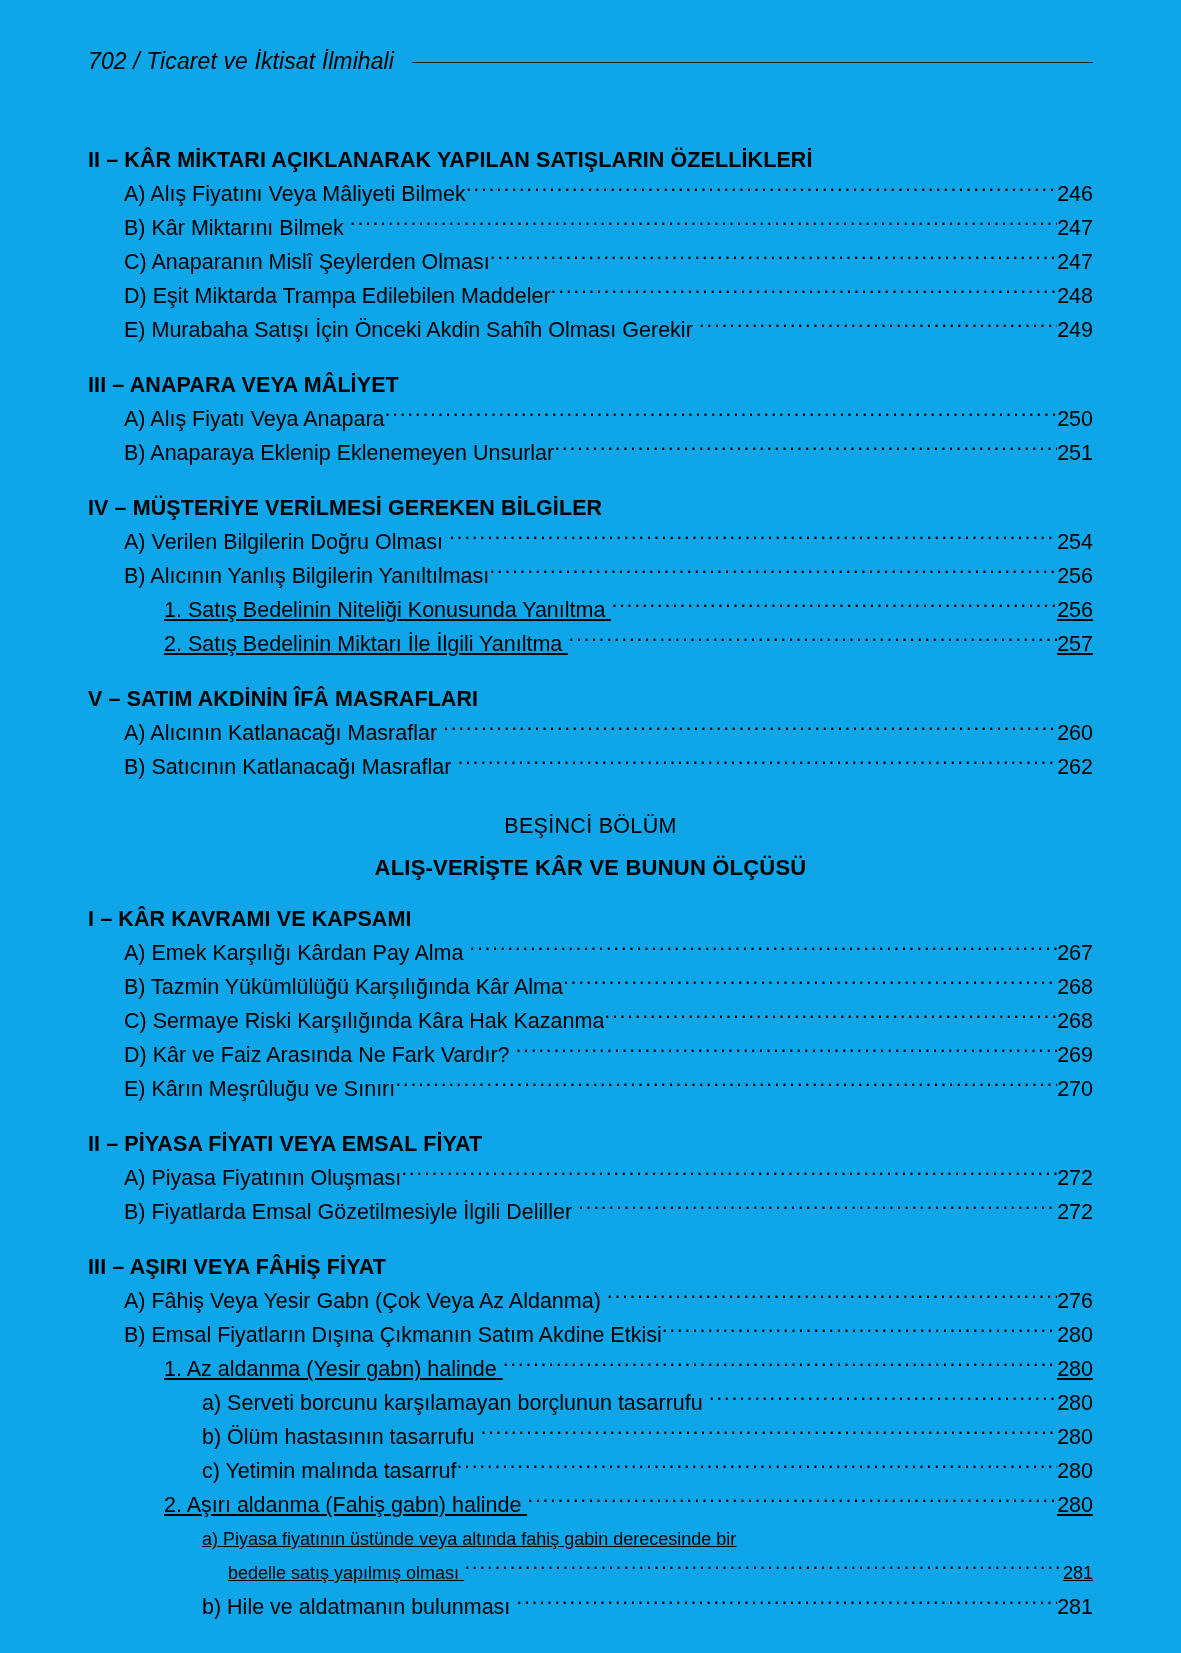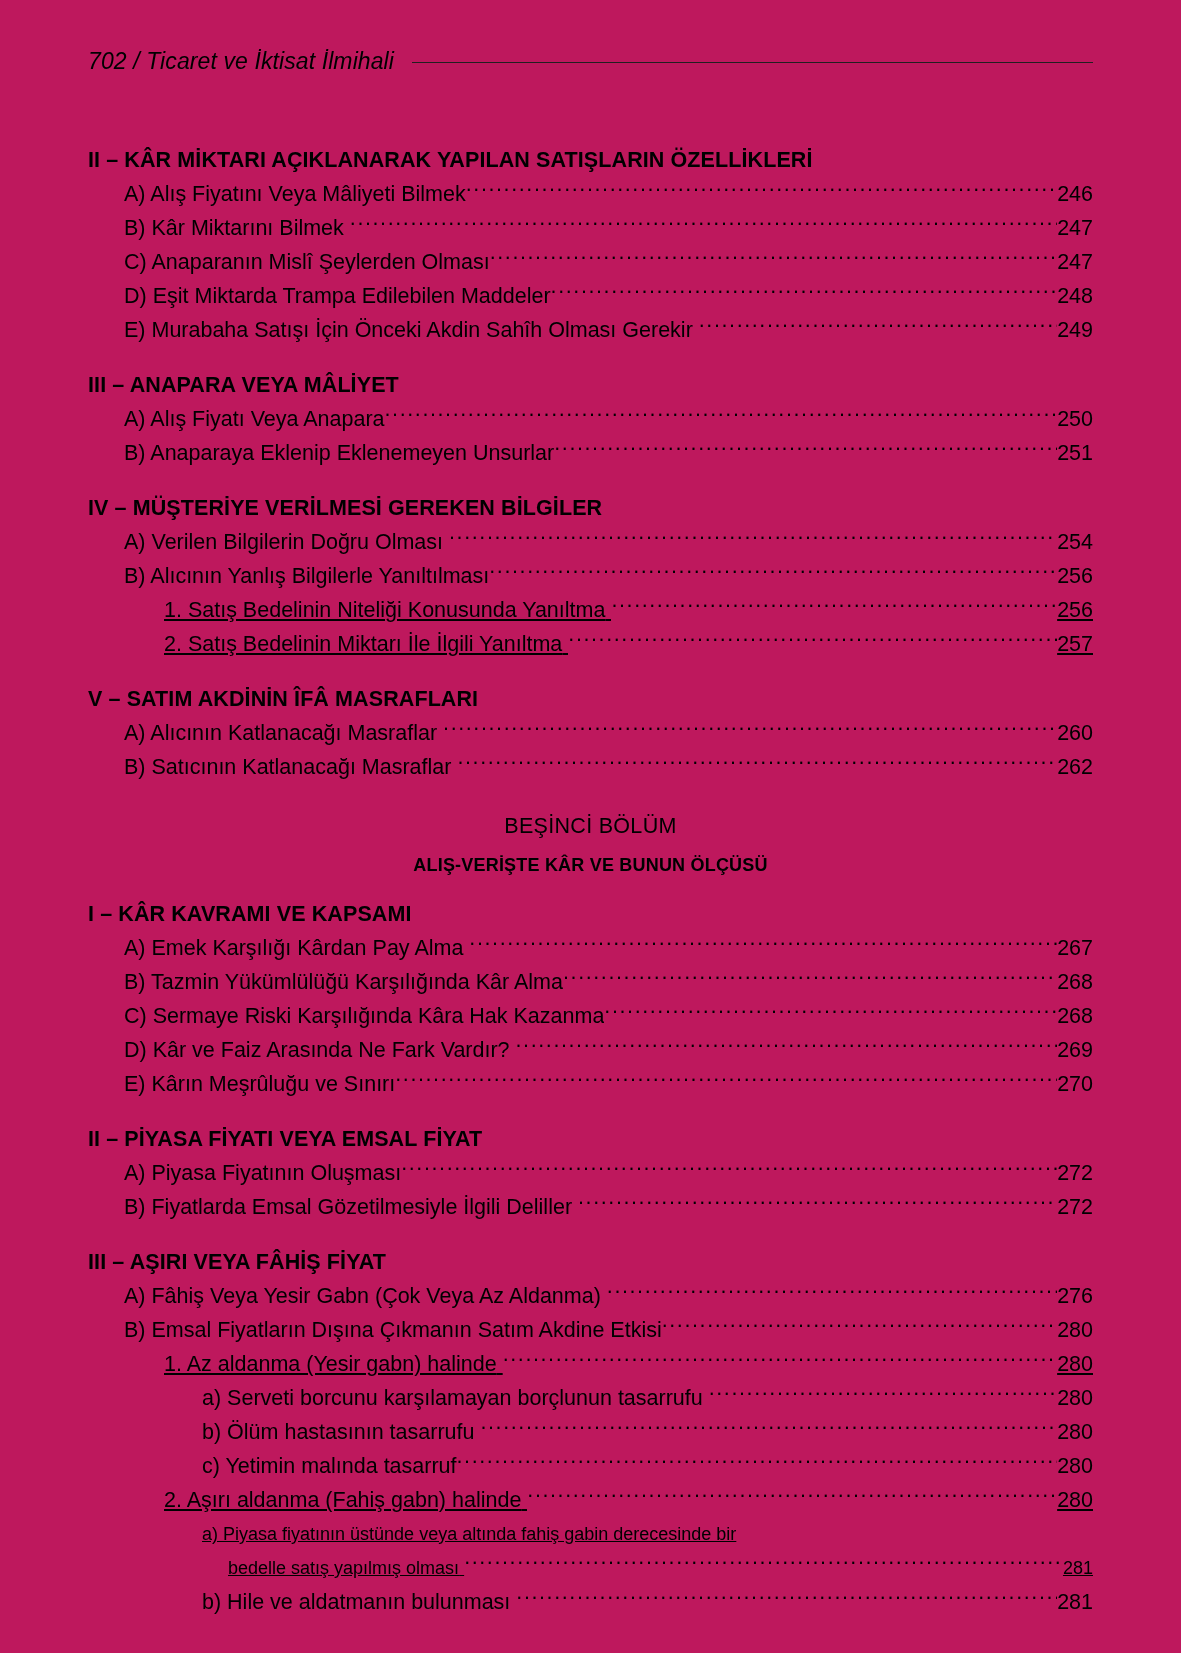--- a/index.html
+++ b/index.html
@@ -11,21 +11,21 @@
   body {
     font-family: "Liberation Sans", sans-serif;
     color: #000000;
     -webkit-font-smoothing: antialiased;
   }
   .page {
     position: relative;
     width: 1181px;
     height: 1653px;
     margin: 0 auto;
-    background: #be185d;
+    background: #0ea5e9;
     box-sizing: border-box;
     overflow: hidden;
   }
 
   
   .page-header {
     position: absolute;
     left: 88px;
     right: 88px;
     top: 48px;
@@ -149,21 +149,21 @@
     text-align: center;
     margin: 30px 0 26px 0;
   }
   .chapter-opener .kicker {
     font-size: 21.5px;
     font-weight: 400;
     letter-spacing: 0.3px;
     margin-bottom: 16px;
   }
   .chapter-opener .title {
-    font-size: 18px;
+    font-size: 22px;
     font-weight: bold;
     letter-spacing: 0.2px;
   }
 </style>
 </head>
 <body>
 
 <div class="page">
 
   <div class="page-header">
@@ -214,21 +214,21 @@
         </div>
       </div>
       <div class="sec-block">
         <div class="sec-heading">IV – MÜŞTERİYE VERİLMESİ GEREKEN BİLGİLER</div>
         <div class="entry lvl1 gap">
           <span class="txt">A) Verilen Bilgilerin Doğru Olması</span>
           <span class="leader"></span>
           <span class="pg">254</span>
         </div>
         <div class="entry lvl1">
-          <span class="txt">B) Alıcının Yanlış Bilgilerle Yanıltılması</span>
+          <span class="txt">B) Alıcının Yanlış Bilgilerin Yanıltılması</span>
           <span class="leader"></span>
           <span class="pg">256</span>
         </div>
         <div class="entry lvl2 gap">
           <span class="txt">1. Satış Bedelinin Niteliği Konusunda Yanıltma</span>
           <span class="leader"></span>
           <span class="pg">256</span>
         </div>
         <div class="entry lvl2 gap">
           <span class="txt">2. Satış Bedelinin Miktarı İle İlgili Yanıltma</span>

